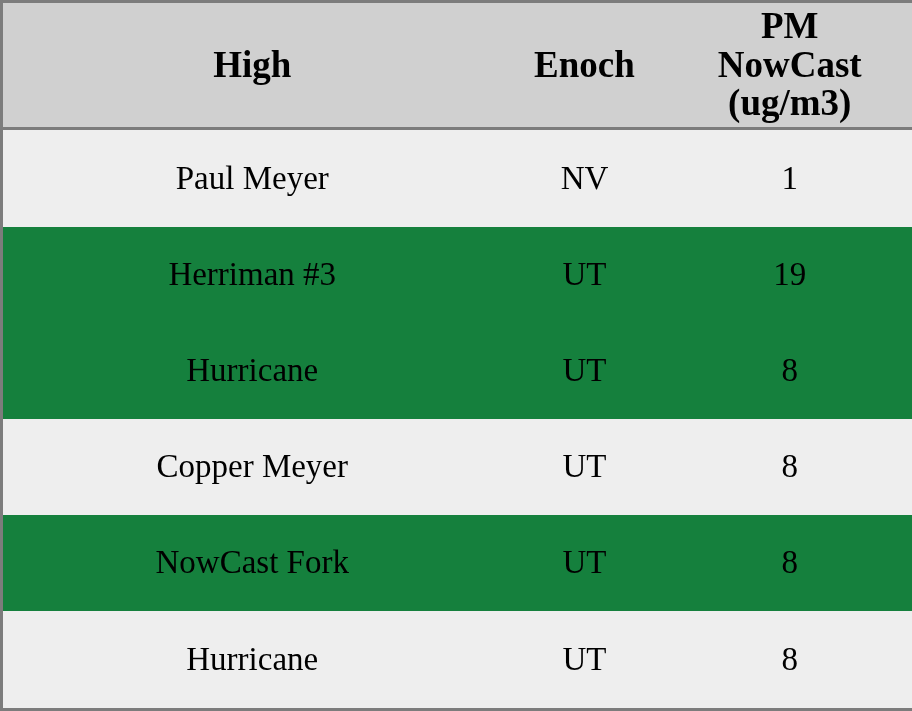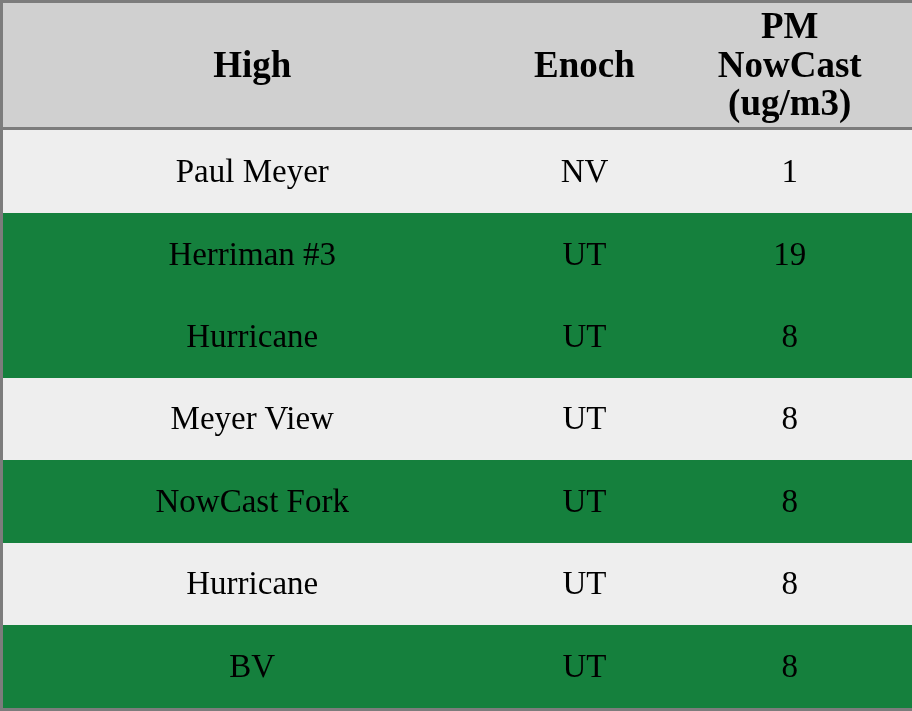--- a/index.html
+++ b/index.html
@@ -78,33 +78,28 @@
         <td>Herriman #3</td>
         <td>UT</td>
         <td>19</td>
       </tr>
       <tr class="even">
         <td>Hurricane</td>
         <td>UT</td>
         <td>8</td>
       </tr>
       <tr class="odd">
-        <td>Meyer View</td>
+        <td>Copper Meyer</td>
         <td>UT</td>
         <td>8</td>
       </tr>
       <tr class="even">
         <td>NowCast Fork</td>
         <td>UT</td>
         <td>8</td>
       </tr>
       <tr class="odd">
         <td>Hurricane</td>
         <td>UT</td>
         <td>8</td>
       </tr>
-      <tr class="even">
-        <td>BV</td>
-        <td>UT</td>
-        <td>8</td>
-      </tr>
     </tbody>
 </table>
 
 </body></html>

